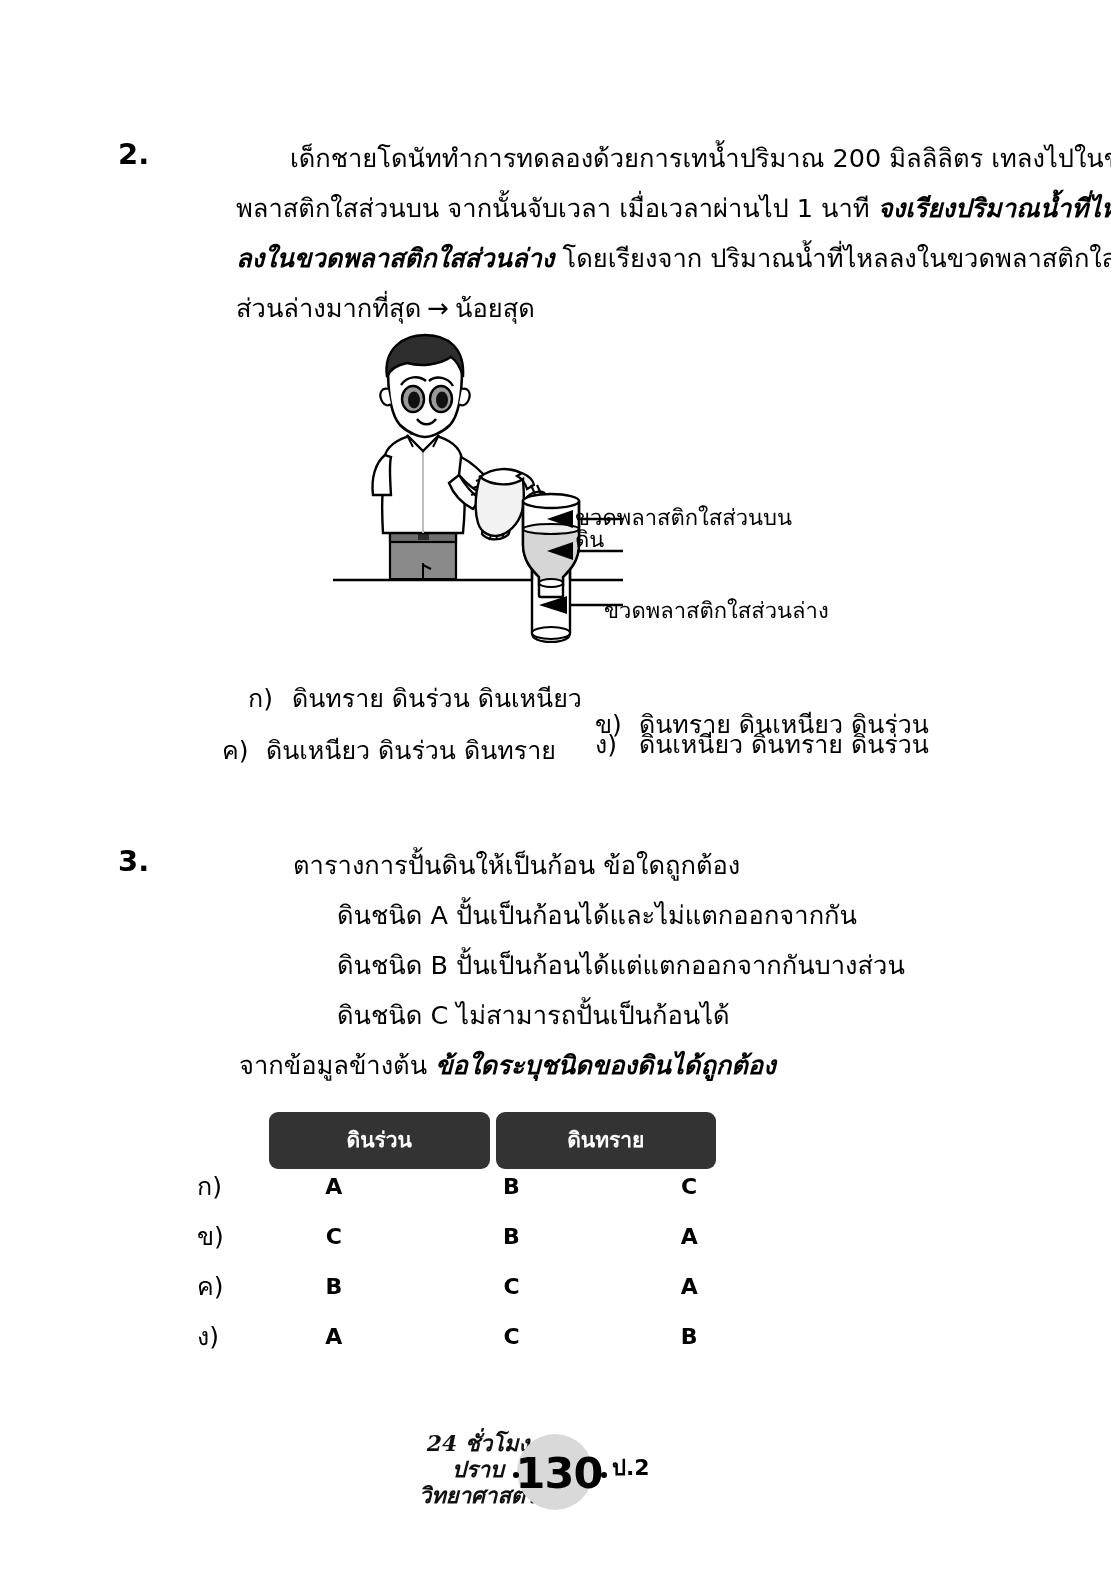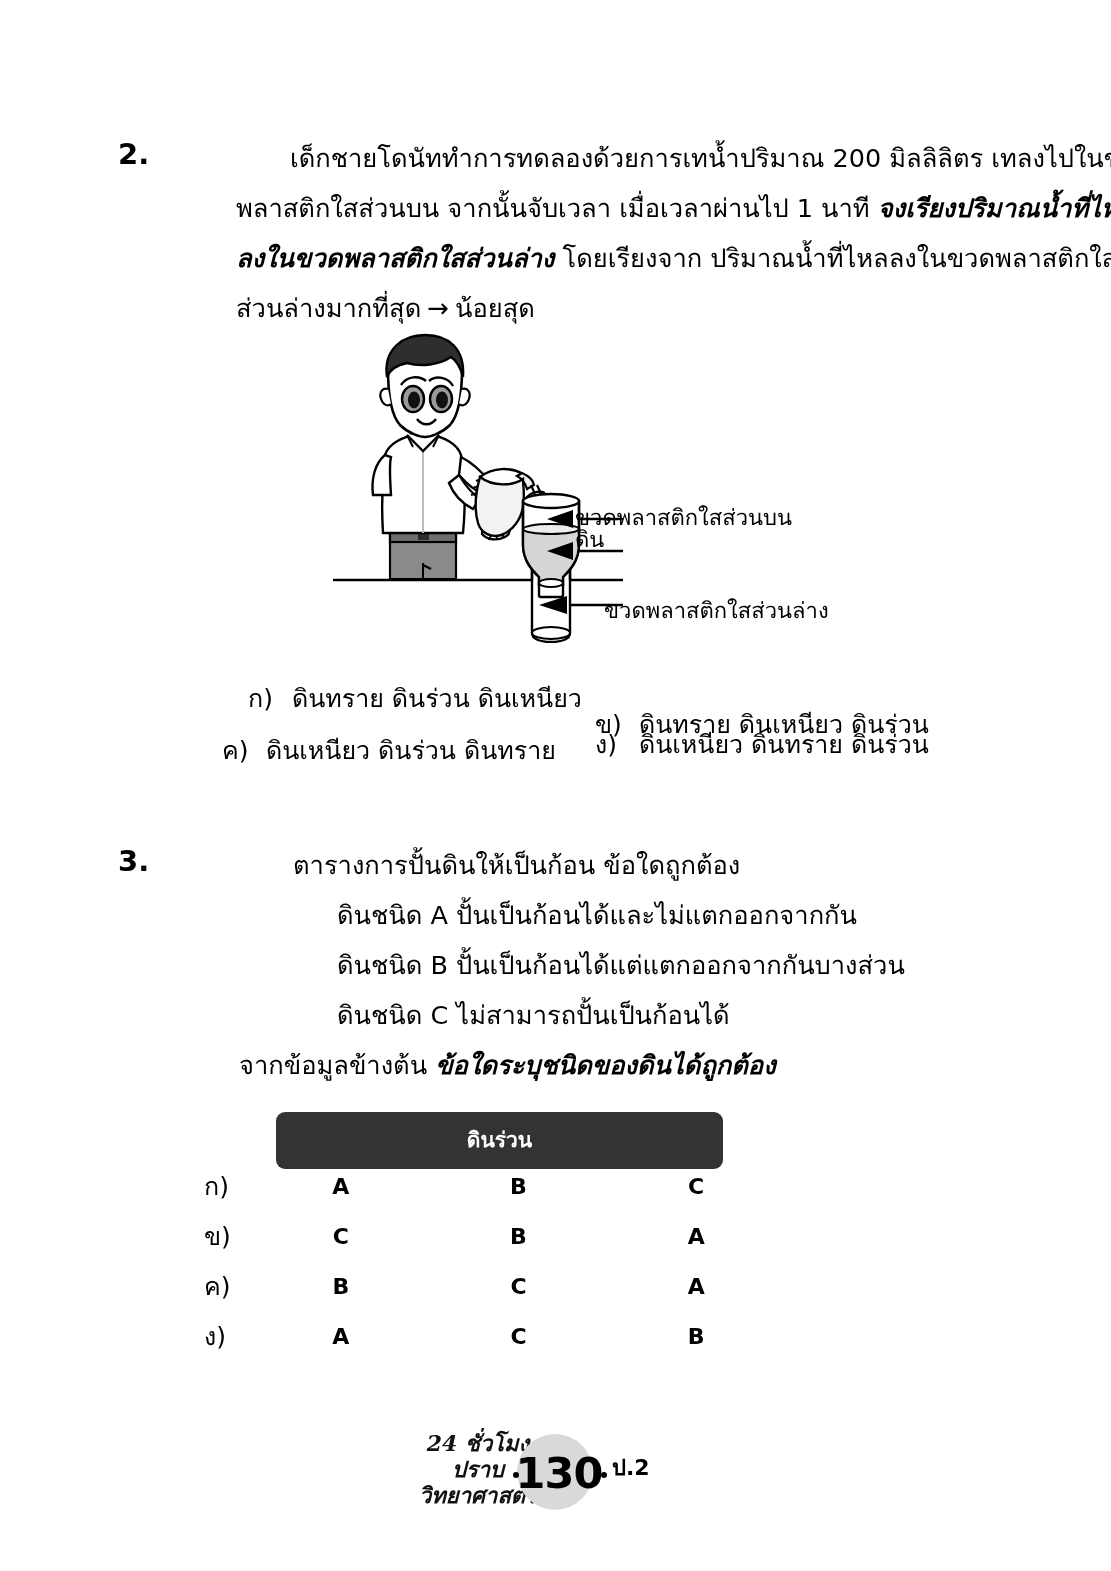--- a/index.html
+++ b/index.html
@@ -89,21 +89,21 @@
   .q3-sub {
     display: block;
     margin-left: 44px;
     font-size: 25.5px;
     white-space: nowrap;
   }
 
   
   .tbl {
     position: absolute;
-    left: 252px;
+    left: 245px;
     top: 1112px;
     width: 447px;
     padding-left: 24px;
   }
   .thead {
     display: flex;
     gap: 6px;
   }
   .th {
     flex: 1 1 0;
@@ -369,20 +369,21 @@
 
       <span class="q3-line hang" style="margin-left:-54px;">
         <span>จากข้อมูลข้างต้น </span><b class="bi">ข้อใดระบุชนิดของดินได้ถูกต้อง</b>
       </span>
     </div>
   </div>
 
   <div class="tbl">
     <div class="thead">
       <div class="th">ดินร่วน</div>
+      <div class="th">ดินทราย</div>
     </div>
 
     <div class="tbody">
       <div class="trow" style="top:8px;">
         <span class="rlabel">ก)</span>
         <span class="rcell">A</span>
         <span class="rcell">B</span>
         <span class="rcell">C</span>
       </div>
       <div class="trow" style="top:58px;">

